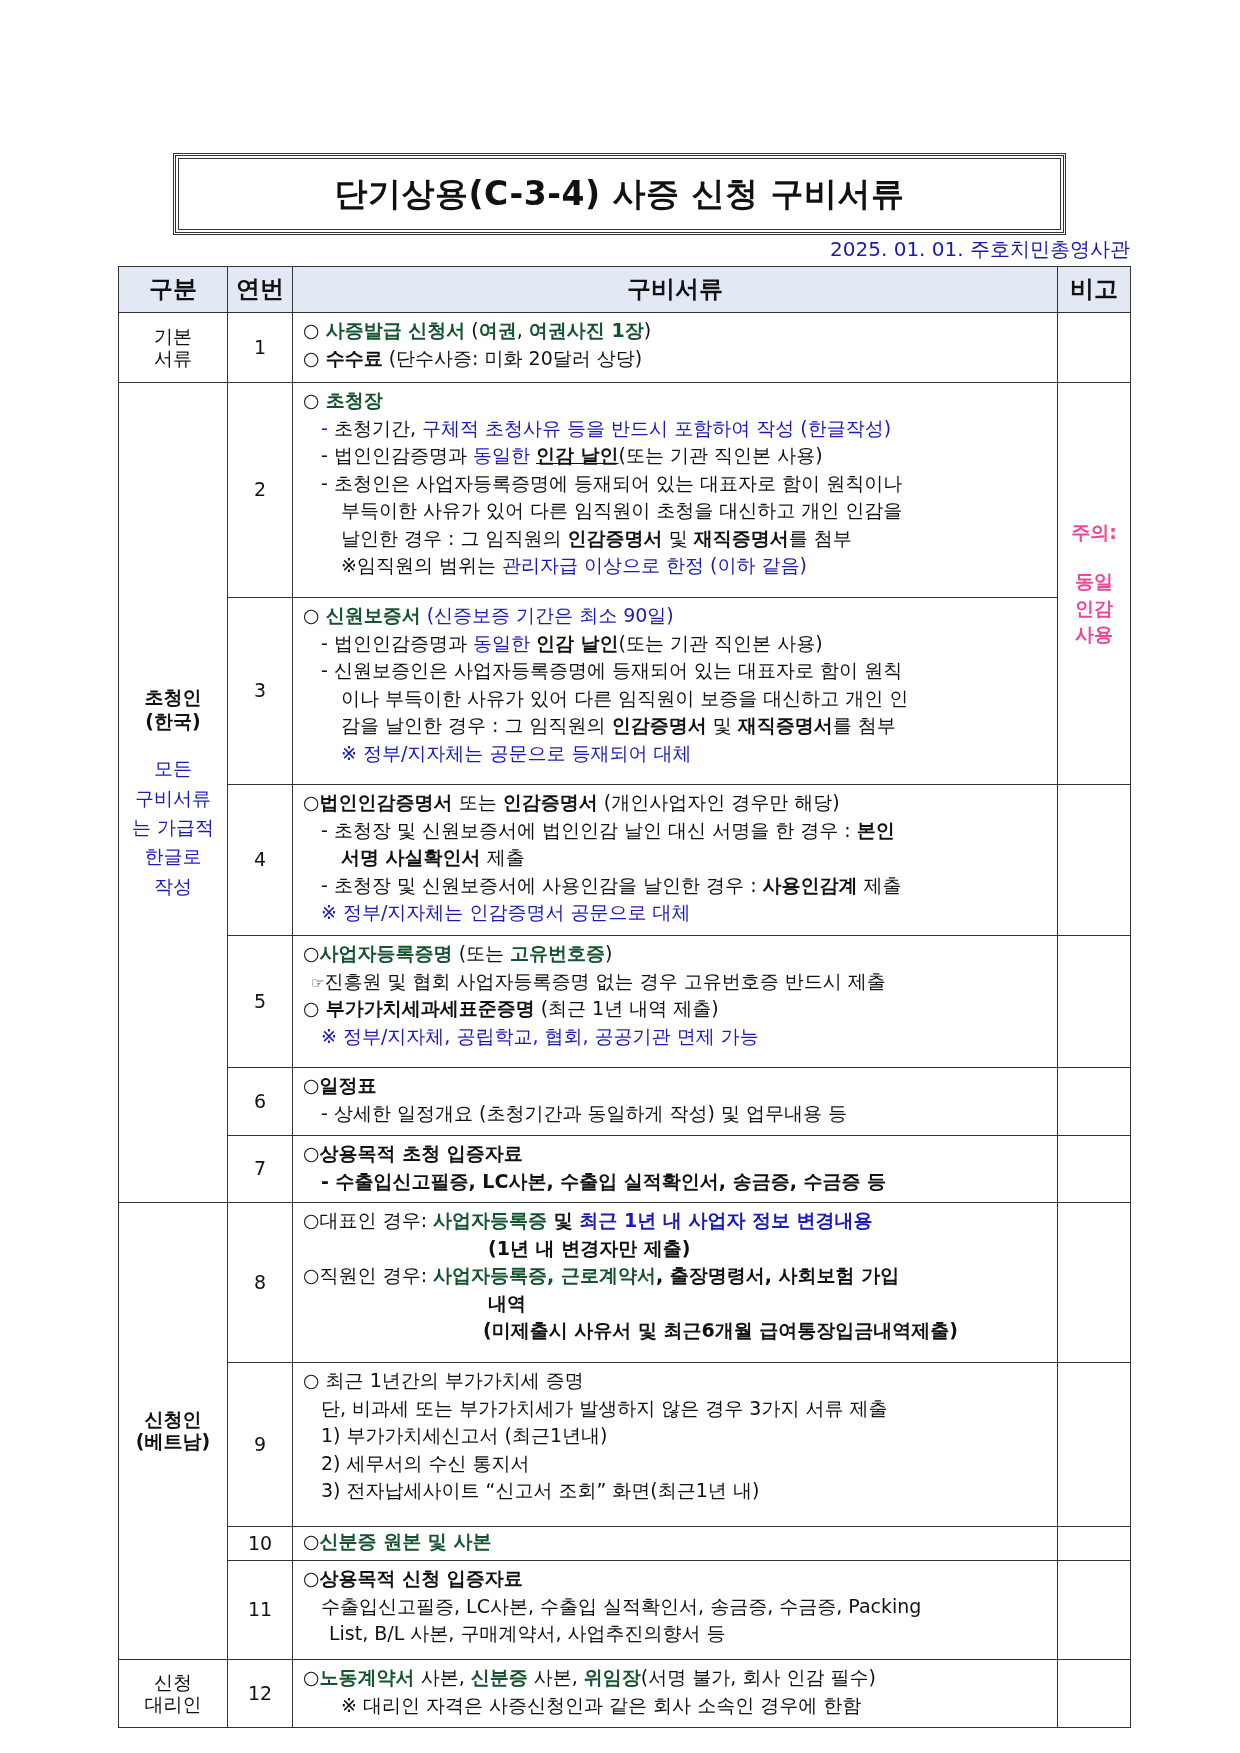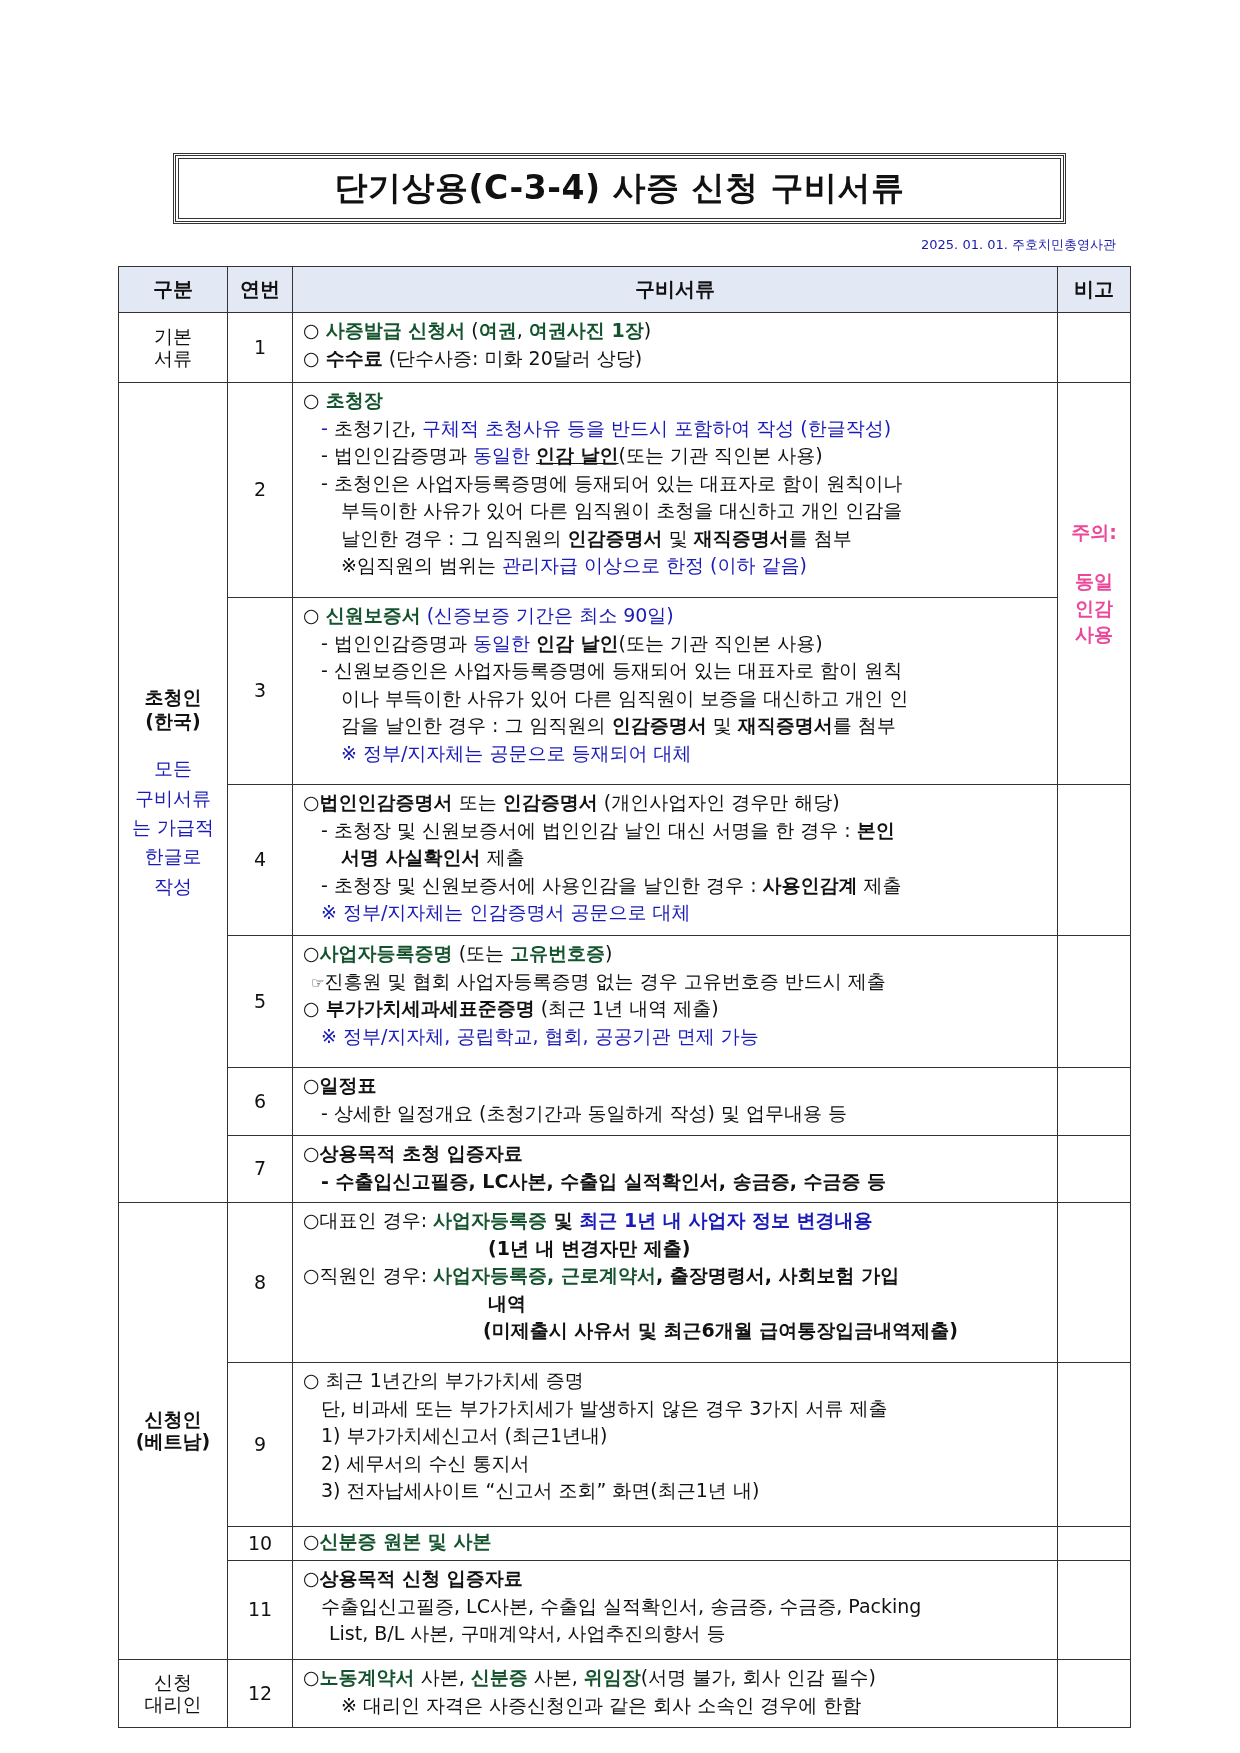--- a/index.html
+++ b/index.html
@@ -1,22 +1,22 @@
 <!DOCTYPE html>
 <html><head>
 <meta charset="utf-8">
 <style>
   html, body { margin:0; padding:0; background:#fff; }
   body { width:1240px; height:1753px; position:relative; font-family:"DejaVu Sans", "Liberation Sans", sans-serif; color:#111; }
-  .title-box { position:absolute; left:173px; top:153px; width:893px; height:71px; border:3px double #333; box-sizing:border-box; outline:1px solid #333; outline-offset:-6px; display:flex; align-items:center; justify-content:center;text-align:right; }
+  .title-box { position:absolute; left:173px; top:153px; width:893px; height:82px; border:3px double #333; box-sizing:border-box; outline:1px solid #333; outline-offset:-6px; display:flex; align-items:center; justify-content:center;text-align:right; }
   .title-box span { font-size:33px; font-weight:bold; letter-spacing:0.5px; }
-  .date-line { position:absolute; right:124px; top:236px; font-size:13px; color:#1a1aa8; }
+  .date-line { position:absolute; right:110px; top:236px; font-size:20px; color:#1a1aa8; }
   table.main { position:absolute; left:118px; top:266px; width:1012px; border-collapse:collapse; table-layout:fixed; }
   table.main td, table.main th { border:1.5px solid #333; padding:0; vertical-align:middle; font-size:19px; line-height:1.45; }
-  table.main th { background:#e3e9f4; font-weight:bold; height:45px; font-size:20px; }
+  table.main th { background:#e3e9f4; font-weight:bold; height:45px; font-size:24px; }
   .c-cat { text-align:center; }
   .c-num { text-align:center; }
   .c-doc { padding:4px 8px 4px 10px !important; vertical-align:top !important; }
   .c-note { text-align:center; }
   .red { color:#14532d; font-weight:bold; }
   .blue { color:#1a1ab8; }
   .b { font-weight:bold; }
   .u { text-decoration:underline; }
   .ln { display:block; white-space:nowrap; }
   .ind1 { padding-left:18px; }

